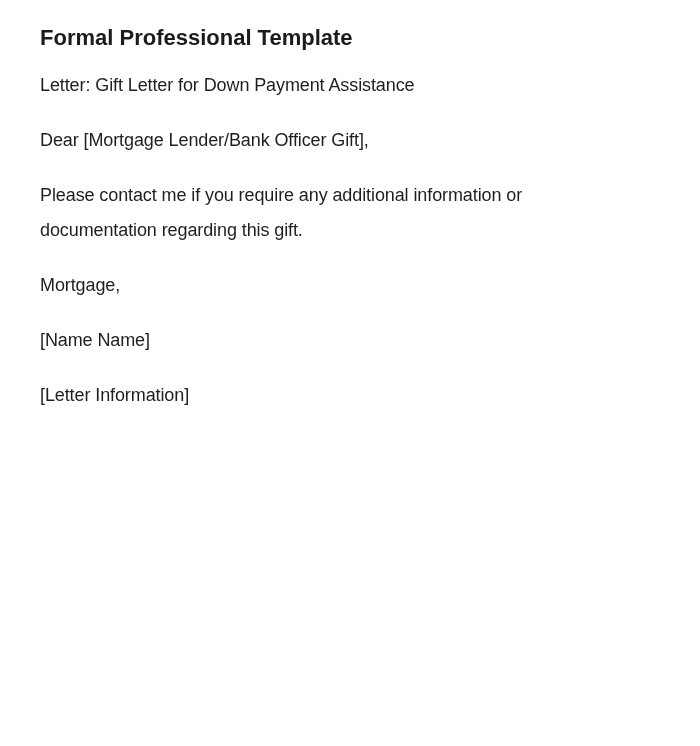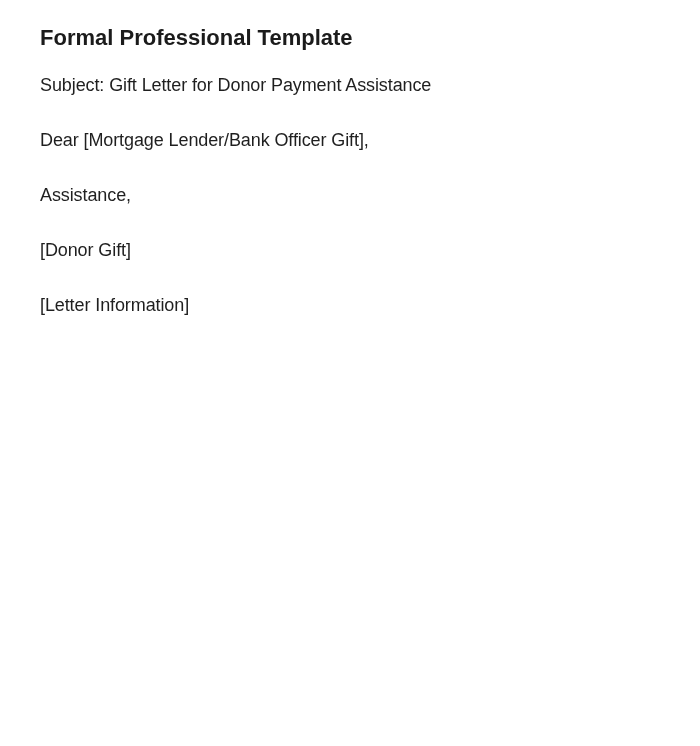--- a/index.html
+++ b/index.html
@@ -36,25 +36,27 @@
     letter-spacing: -0.1px;
     max-width: 620px;
   }
 </style>
 </head>
 <body>
 
 <div class="doc">
   <h1 class="doc-title">Formal Professional Template</h1>
 
-  <p class="doc-paragraph">Subject: Gift Letter for Donor Payment Assistance</p>
+  <p class="doc-paragraph">Letter: Gift Letter for Down Payment Assistance</p>
 
   <p class="doc-paragraph">Dear [Mortgage Lender/Bank Officer Gift],</p>
 
 
 
+  <p class="doc-paragraph">Please contact me if you require any additional information or
+documentation regarding this gift.</p>
 
-  <p class="doc-paragraph">Assistance,</p>
+  <p class="doc-paragraph">Mortgage,</p>
 
-  <p class="doc-paragraph">[Donor Gift]</p>
+  <p class="doc-paragraph">[Name Name]</p>
 
   <p class="doc-paragraph">[Letter Information]</p>
 </div>
 
 </body></html>

